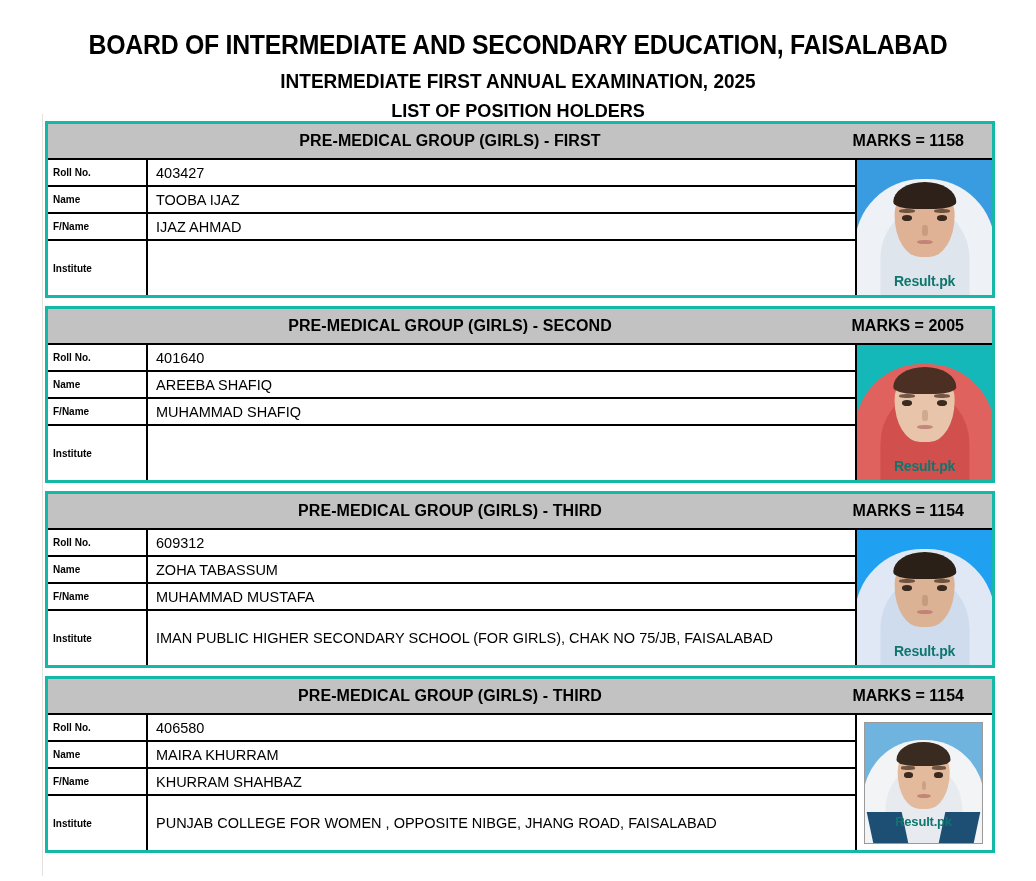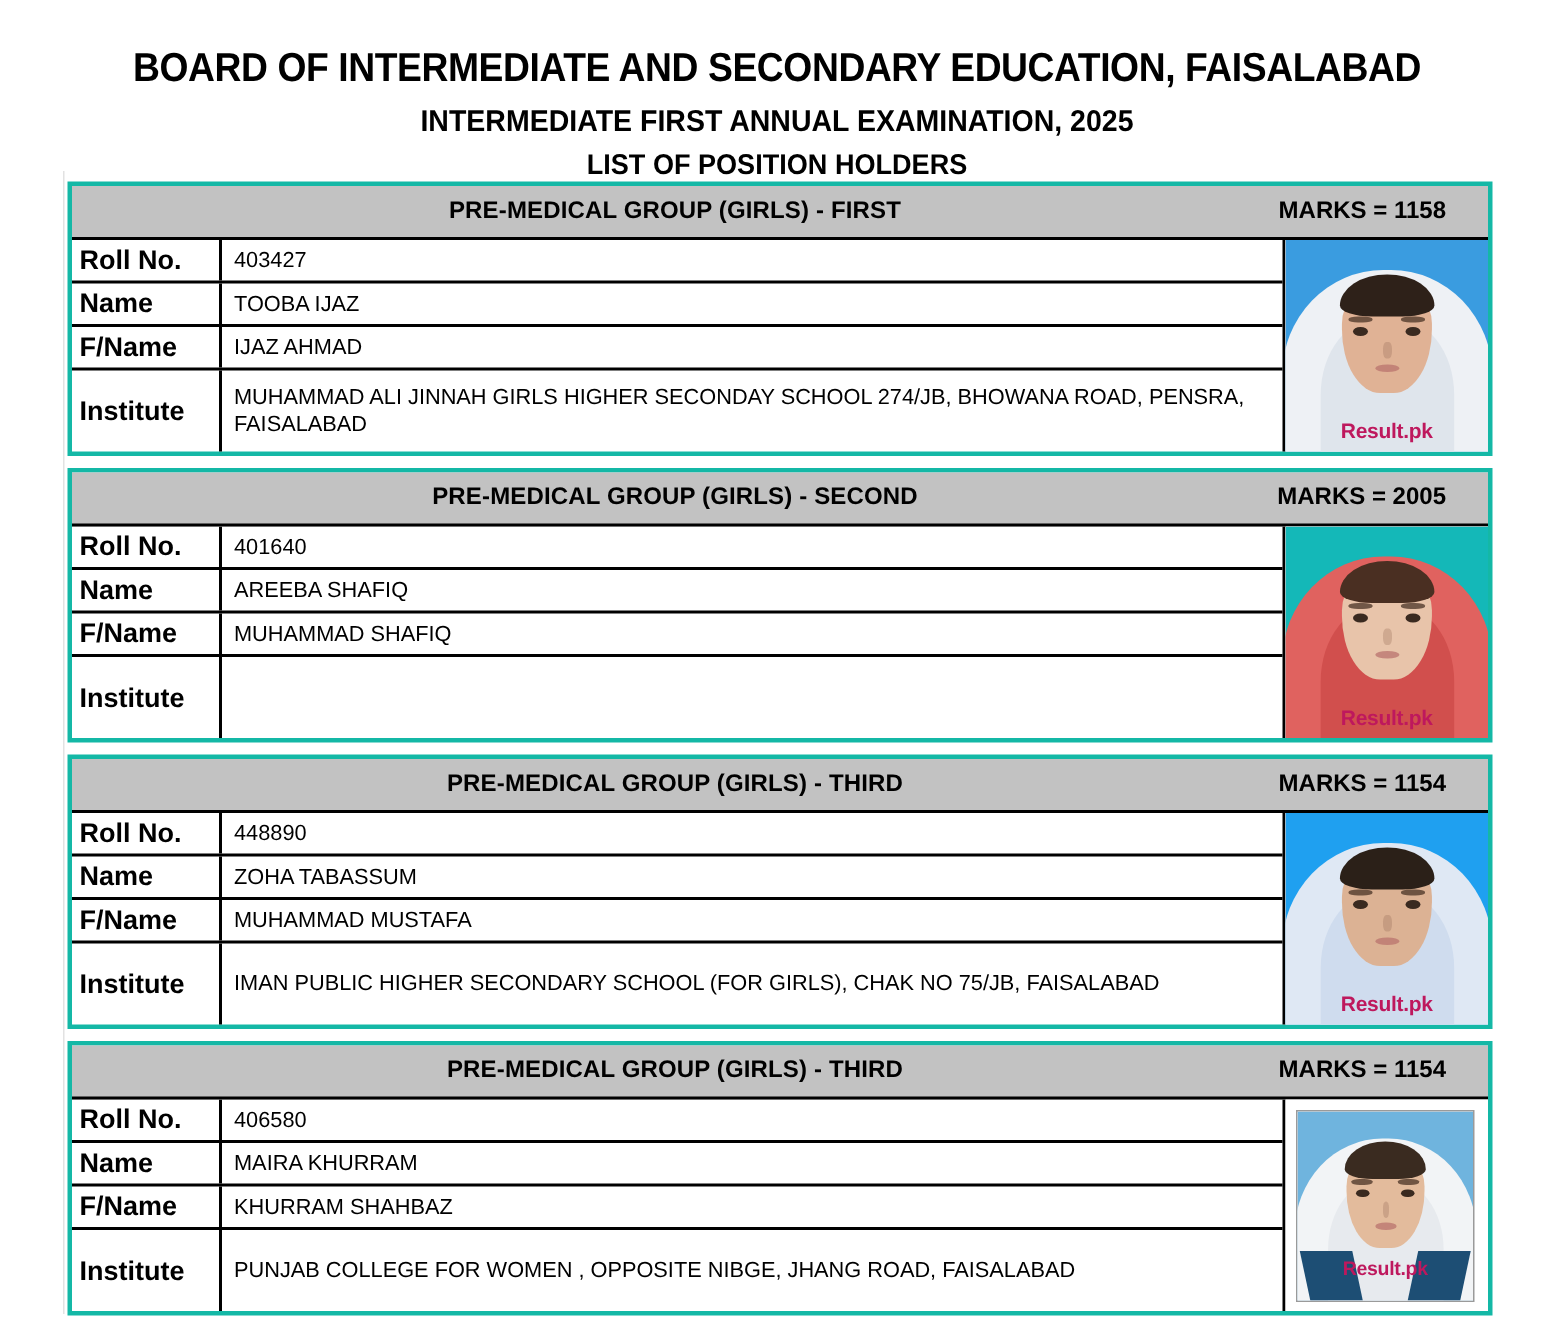--- a/index.html
+++ b/index.html
@@ -116,21 +116,21 @@
     border-bottom: 2px solid #000000;
     min-height: 25px;
   }
   .row:last-child {
     border-bottom: none;
   }
   .row .lbl {
     width: 100px;
     flex: 0 0 100px;
     border-right: 2px solid #000000;
-    font-size: 18px;
+    font-size: 10px;
     font-weight: bold;
     padding: 3px 0 3px 5px;
     display: flex;
     align-items: center;
     box-sizing: border-box;
   }
   .row .val {
     flex: 1 1 auto;
     font-size: 14.5px;
     font-weight: normal;
@@ -169,21 +169,21 @@
     box-sizing: border-box;
   }
   .watermark {
     position: absolute;
     left: 0;
     right: 0;
     bottom: 6px;
     text-align: center;
     font-size: 14px;
     font-weight: bold;
-    color: #be185d;
+    color: #0f766e;
     z-index: 6;
     letter-spacing: -0.2px;
   }
   .photo-cell.inset .watermark {
     bottom: 14px;
     font-size: 13px;
   }
 
   
   .portrait {
@@ -315,21 +315,20 @@
             <div class="row">
               <div class="lbl">Name</div>
               <div class="val">TOOBA IJAZ</div>
             </div>
             <div class="row">
               <div class="lbl">F/Name</div>
               <div class="val">IJAZ AHMAD</div>
             </div>
             <div class="row institute">
               <div class="lbl">Institute</div>
-              <div class="val">MUHAMMAD ALI JINNAH GIRLS HIGHER SECONDAY SCHOOL 274/JB, BHOWANA ROAD, PENSRA, FAISALABAD</div>
             </div>
           </div>
           <div class="photo-cell">
             <div class="photo">
               <div class="portrait">
                 <div class="bg" style="background:#3a9ce0"></div>
                 <div class="p-shawl" style="background:#eef1f5"></div>
                 <div class="p-neck" style="background:#e0b295"></div>
                 <div class="p-shawl-in" style="background:#dfe5ec"></div>
                 <div class="p-face" style="background:#e0b295"></div>
@@ -392,21 +391,21 @@
       </div>
       <div class="card">
         <div class="card-header">
           <div class="group-title">PRE-MEDICAL GROUP (GIRLS) - THIRD</div>
           <div class="marks">MARKS = 1154</div>
         </div>
         <div class="card-body">
           <div class="fields">
             <div class="row">
               <div class="lbl">Roll No.</div>
-              <div class="val">448890</div>
+              <div class="val">609312</div>
             </div>
             <div class="row">
               <div class="lbl">Name</div>
               <div class="val">ZOHA TABASSUM</div>
             </div>
             <div class="row">
               <div class="lbl">F/Name</div>
               <div class="val">MUHAMMAD MUSTAFA</div>
             </div>
             <div class="row institute">

